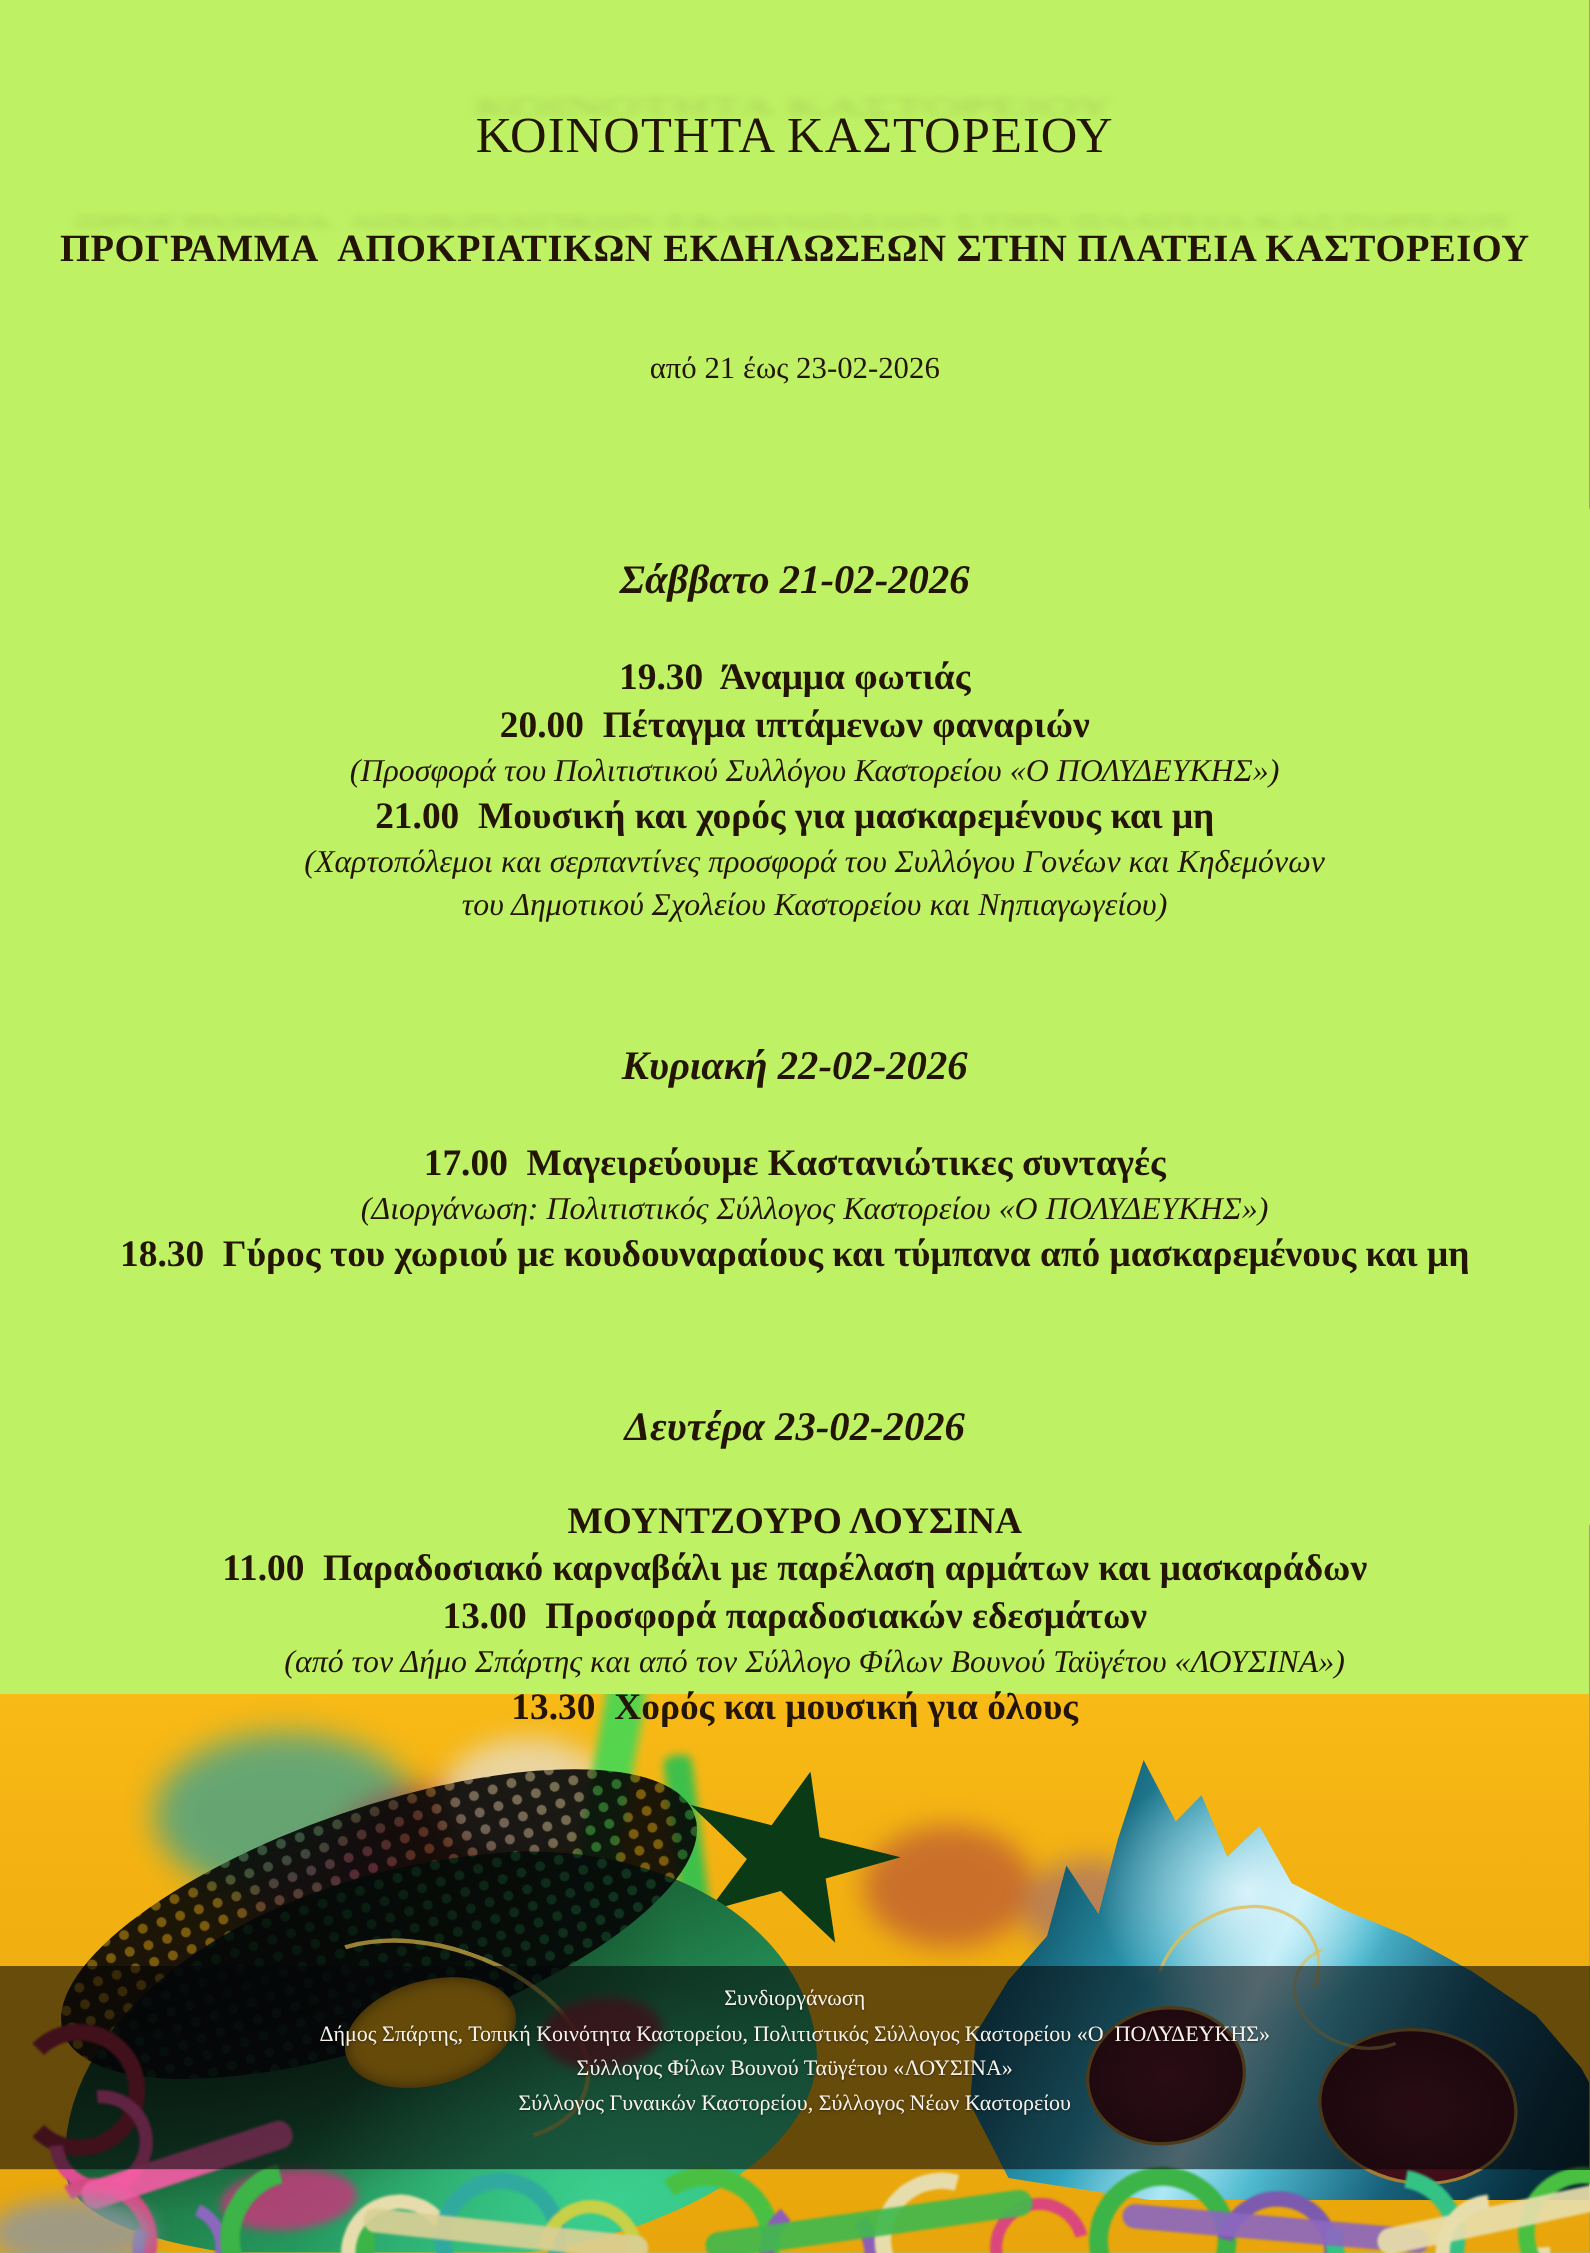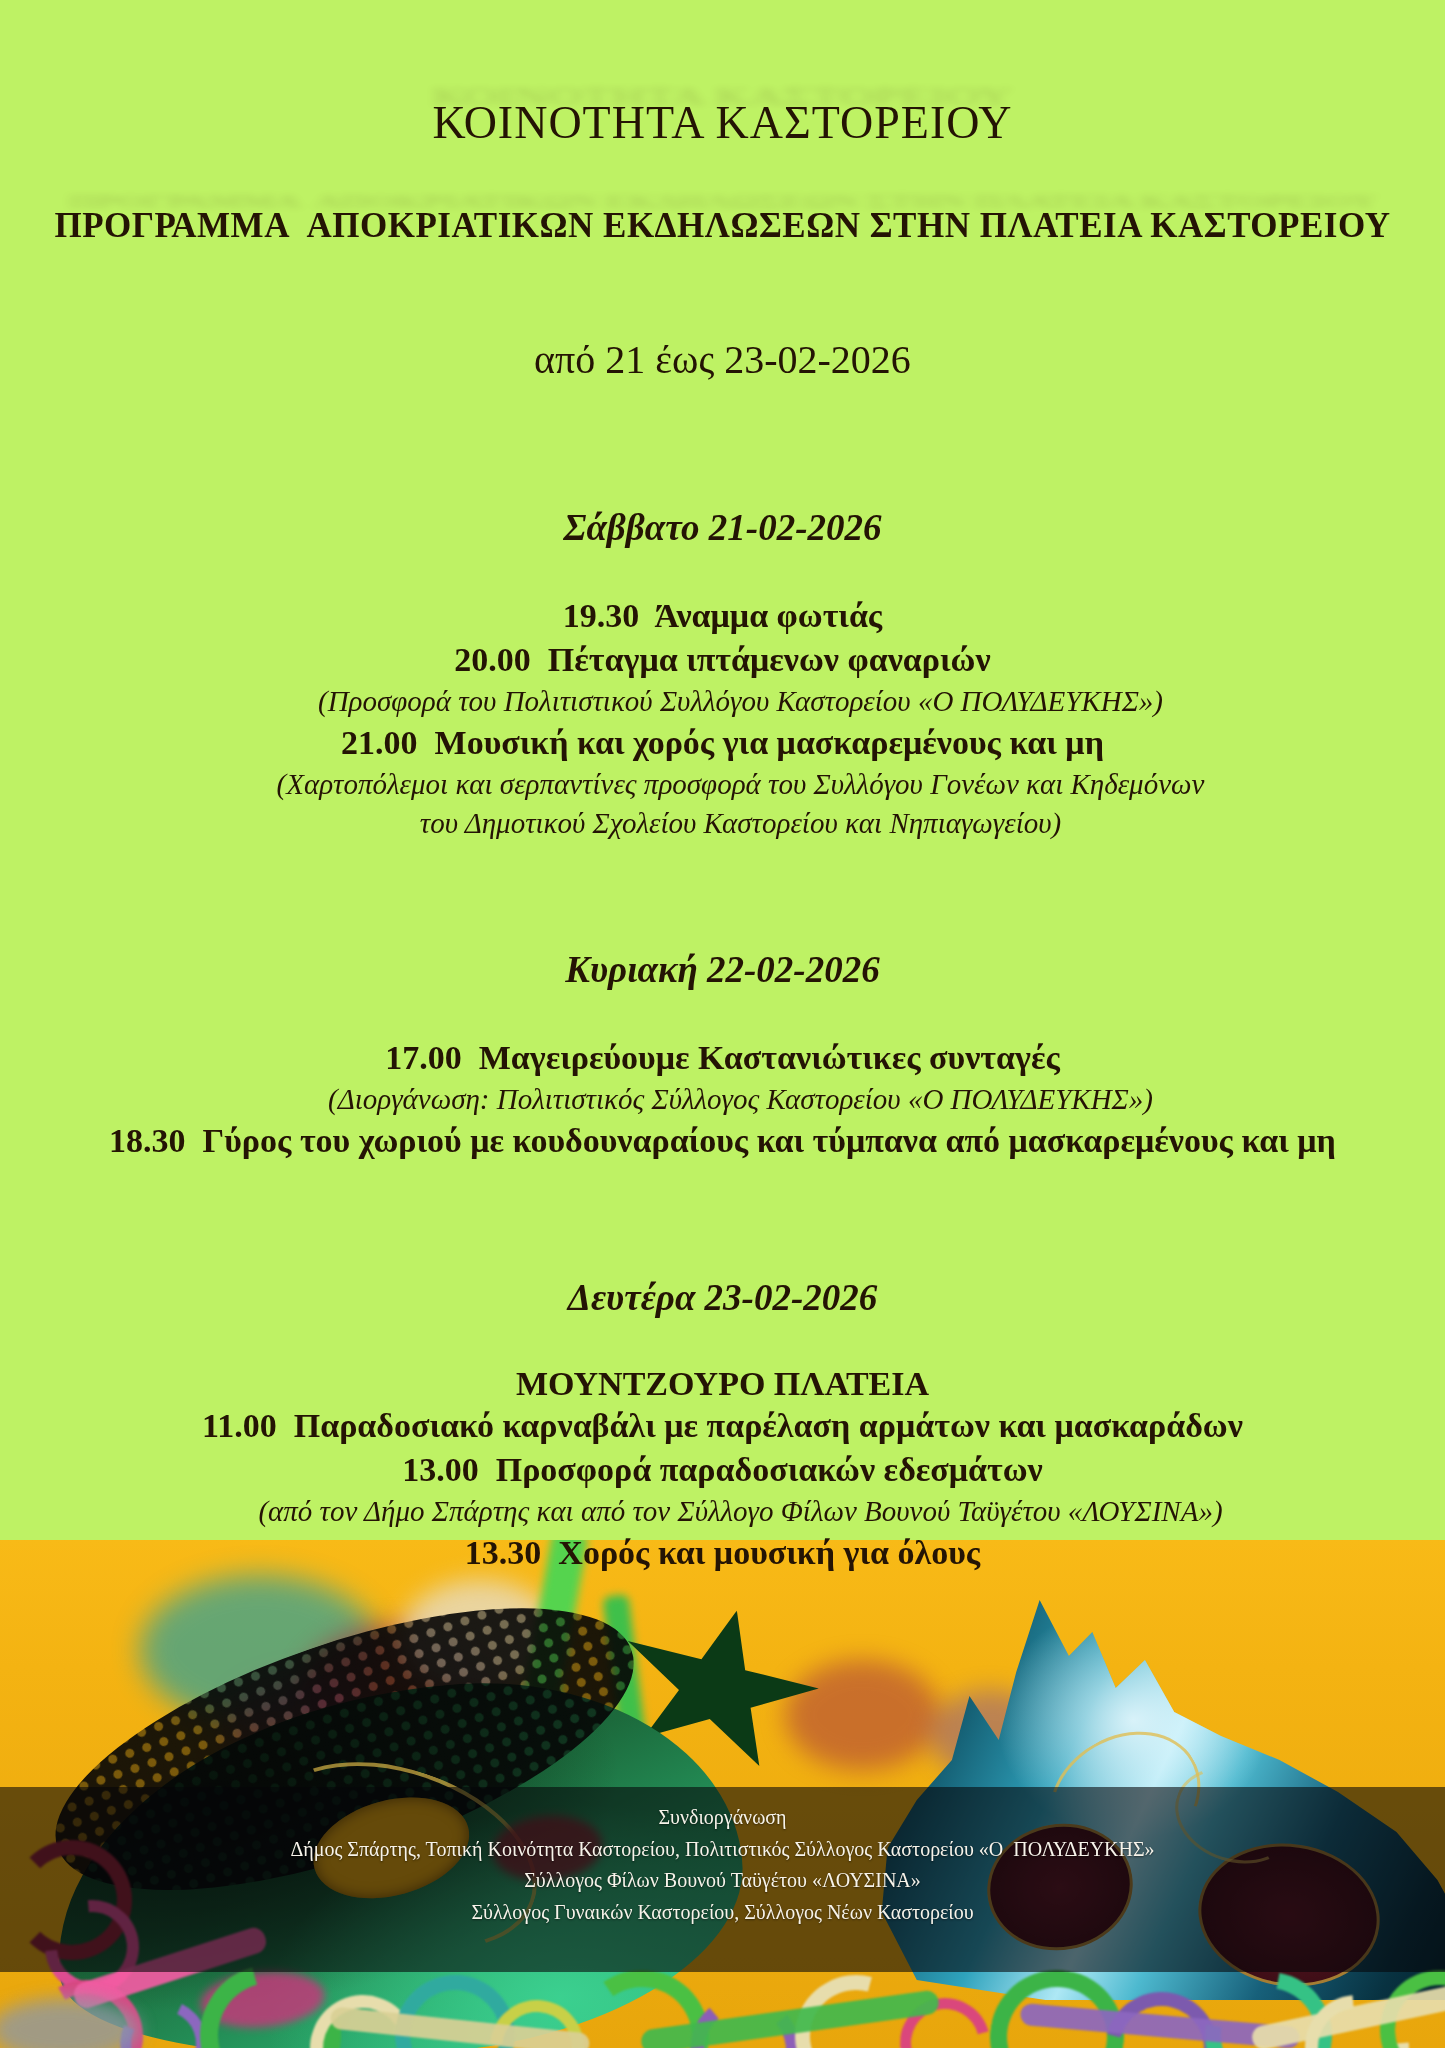--- a/index.html
+++ b/index.html
@@ -9,21 +9,21 @@
     font-family:"Liberation Serif","DejaVu Serif",serif;
     color:#241404;
   }
   .txt{position:absolute;left:0;width:100%;text-align:center;z-index:5;}
   .ghost{position:absolute;left:0;width:100%;text-align:center;z-index:1;
          color:#3a2406;filter:blur(6px);opacity:.16;transform:scaleY(.55);}
   .title{top:96px;font-size:46px;letter-spacing:1px;font-weight:400;}
   .ghost-title{top:70px;font-size:46px;letter-spacing:1px;}
   .subtitle{top:206px;font-size:35px;font-weight:700;letter-spacing:.5px;}
   .ghost-subtitle{top:182px;font-size:35px;font-weight:700;opacity:.12;}
-  .daterange{top:336px;font-size:40px;}
+  .daterange{top:320px;font-size:28px;}
   .section{position:absolute;left:0;width:100%;text-align:center;z-index:5;}
   .s1{top:504px;} .s2{top:946px;} .s3{top:1274px;}
   .day-heading{font-size:37px;font-weight:700;font-style:italic;line-height:48px;margin-bottom:42px;}
   .event{font-size:34px;font-weight:700;line-height:44px;}
   .note{font-size:29px;font-style:italic;line-height:39px;padding-left:36px;}
   .subheading{font-size:34px;font-weight:700;line-height:40px;}
 
   
   .photo{position:absolute;left:0;top:1540px;width:1445px;height:508px;overflow:hidden;z-index:2;
          background:linear-gradient(180deg,#F8BA17 0%,#F4B312 25%,#EDAB0E 70%,#E8A60C 100%);}
@@ -106,21 +106,21 @@
 
   <div class="section s2">
     <div class="day-heading">Κυριακή 22-02-2026</div>
     <div class="event">17.00&nbsp; Μαγειρεύουμε Καστανιώτικες συνταγές</div>
     <div class="note">(Διοργάνωση: Πολιτιστικός Σύλλογος Καστορείου «Ο ΠΟΛΥΔΕΥΚΗΣ»)</div>
     <div class="event">18.30&nbsp; Γύρος του χωριού με κουδουναραίους και τύμπανα από μασκαρεμένους και μη</div>
   </div>
 
   <div class="section s3">
     <div class="day-heading">Δευτέρα 23-02-2026</div>
-    <div class="subheading">ΜΟΥΝΤΖΟΥΡΟ ΠΛΑΤΕΙΑ</div>
+    <div class="subheading">ΜΟΥΝΤΖΟΥΡΟ ΛΟΥΣΙΝΑ</div>
     <div class="event">11.00&nbsp; Παραδοσιακό καρναβάλι με παρέλαση αρμάτων και μασκαράδων</div>
     <div class="event">13.00&nbsp; Προσφορά παραδοσιακών εδεσμάτων</div>
     <div class="note">(από τον Δήμο Σπάρτης και από τον Σύλλογο Φίλων Βουνού Ταϋγέτου «ΛΟΥΣΙΝΑ»)</div>
     <div class="event">13.30&nbsp; Χορός και μουσική για όλους</div>
   </div>
 
   <div class="photo">
     <div class="blob blob-teal"></div>
     <div class="blob blob-red"></div>
     <div class="blob blob-cream"></div>

